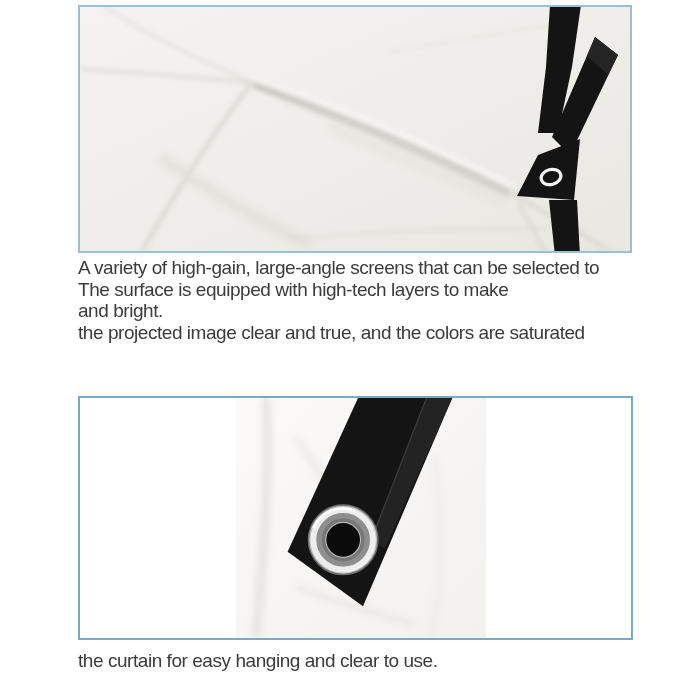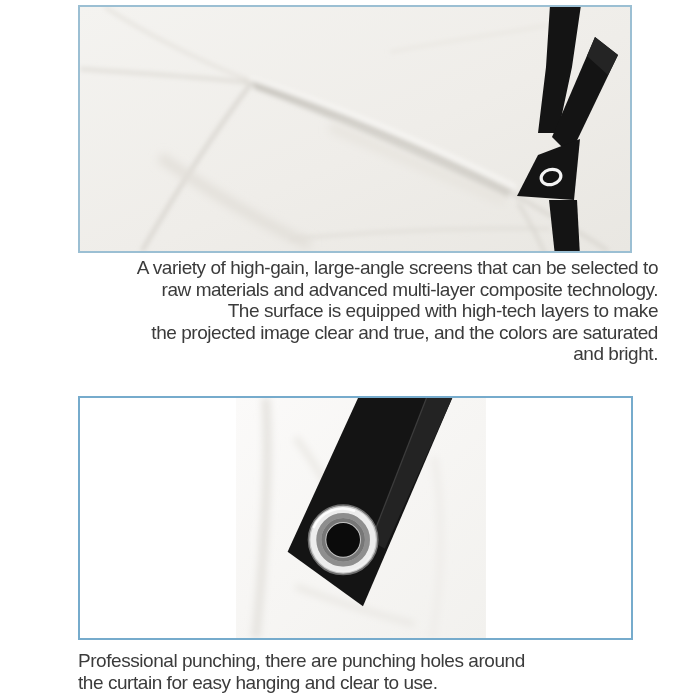--- a/index.html
+++ b/index.html
@@ -25,21 +25,21 @@
     left:78px;top:396px;width:555px;height:244px;
     border:2px solid var(--frame_border_bottom,#76abcc);
   }
   .frame-top svg{display:block;width:550px;height:244px;}
   .photo-b{position:absolute;left:155px;top:0;width:252px;height:240px;display:block;}
   .para{
     position:absolute;left:78px;width:580px;
     color:var(--text_color,#3b3b3b);
     font-size:19px;line-height:21.5px;letter-spacing:-0.45px;
   }
-  .para-1{top:257px;text-align:right;}
+  .para-1{top:257px;}
   .para-2{top:650px;}
 </style>
 </head>
 <body>
 
 <div class="canvas">
 
   <figure class="frame frame-top">
     <svg viewBox="0 0 550 244" xmlns="http://www.w3.org/2000/svg">
       <defs>
@@ -84,24 +84,23 @@
       <polygon points="515,30 538,48 528,68 507,49" fill="#242424"></polygon>
 
       <g transform="translate(471,170) rotate(-15)">
         <ellipse rx="10" ry="7.5" fill="none" stroke="#f4f4f4" stroke-width="3.2"></ellipse>
       </g>
     </svg>
   </figure>
 
   <div class="para para-1">
     <div>A variety of high-gain, large-angle screens that can be selected to</div>
-    <div>raw materials and advanced multi-layer composite technology.</div>
     <div>The surface is equipped with high-tech layers to make</div>
+    <div>and bright.</div>
     <div>the projected image clear and true, and the colors are saturated</div>
-    <div>and bright.</div>
   </div>
 
   <figure class="frame frame-bottom">
     <svg class="photo-b" viewBox="0 0 252 242" xmlns="http://www.w3.org/2000/svg">
       <defs>
         <linearGradient id="fab2" x1="0" y1="0" x2="1" y2="1">
           <stop offset="0" stop-color="#fbfaf9"></stop>
           <stop offset="1" stop-color="#f2f1ee"></stop>
         </linearGradient>
         <filter id="soft2" x="-40%" y="-40%" width="180%" height="180%">
@@ -127,17 +126,16 @@
         <circle r="24.5" fill="none" stroke="#9c9c9c" style="stroke:var(--grommet_silver_dark,#8e8e8e)" stroke-width="5"></circle>
         <circle r="20" fill="none" stroke="#777777" stroke-width="4"></circle>
         <circle r="17" fill="#0b0b0b" style="fill:var(--grommet_hole,#0b0b0b)"></circle>
         <path d="M -30,-12 A 32,32 0 0 1 12,-29" fill="none" stroke="#ffffff" stroke-width="2.5" opacity="0.85"></path>
         <path d="M 28,16 A 32,32 0 0 1 -6,31" fill="none" stroke="#f3f3f3" stroke-width="2" opacity="0.6"></path>
       </g>
     </svg>
   </figure>
 
   <div class="para para-2">
-    <div>Professional punching, there are punching holes around</div>
     <div>the curtain for easy hanging and clear to use.</div>
   </div>
 
 </div>
 
 </body></html>

